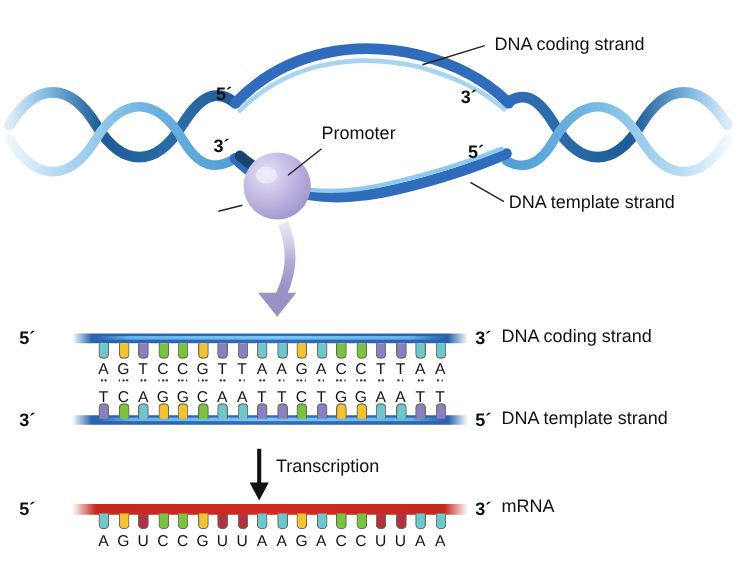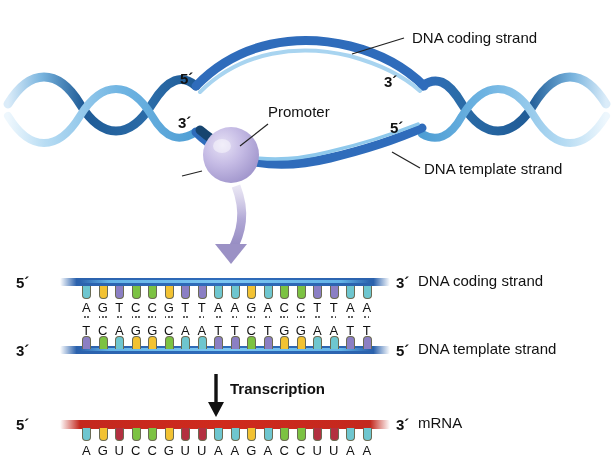--- a/index.html
+++ b/index.html
@@ -330,21 +330,21 @@
   <div class="prime" style="left:396px;top:258px;">3´</div>
   <div class="prime" style="left:396px;top:326px;">5´</div>
 
   <div class="lbl" style="left:418px;top:257px;">DNA coding strand</div>
   <div class="lbl" style="left:418px;top:325px;">DNA template strand</div>
 
   <svg class="tarrow" style="left:196px;top:356px;" width="40" height="46" viewBox="0 0 40 46">
     <line x1="20" y1="2" x2="20" y2="32" stroke="#111" stroke-width="3.4"></line>
     <path d="M12,30 L28,30 L20,45 Z" fill="#111"></path>
   </svg>
-  <div class="lbl" style="left:230px;top:365px;font-weight:bold;">Transcription</div>
+  <div class="lbl" style="left:230px;top:365px;">Transcription</div>
 
   <div class="mbar" style="left:60px;top:404px;width:330px;"></div>
   <div id="mrna-nt" style="position:absolute;left:82px;top:412px;">
       <div class="nt down" style="left: 0px; top: 0px; background: rgb(110, 198, 207);"></div>
       <div class="nt down" style="left: 16.5px; top: 0px; background: rgb(242, 194, 50);"></div>
       <div class="nt down" style="left: 33px; top: 0px; background: rgb(179, 48, 64);"></div>
       <div class="nt down" style="left: 49.5px; top: 0px; background: rgb(124, 194, 66);"></div>
       <div class="nt down" style="left: 66px; top: 0px; background: rgb(124, 194, 66);"></div>
       <div class="nt down" style="left: 82.5px; top: 0px; background: rgb(242, 194, 50);"></div>
       <div class="nt down" style="left: 99px; top: 0px; background: rgb(179, 48, 64);"></div>

